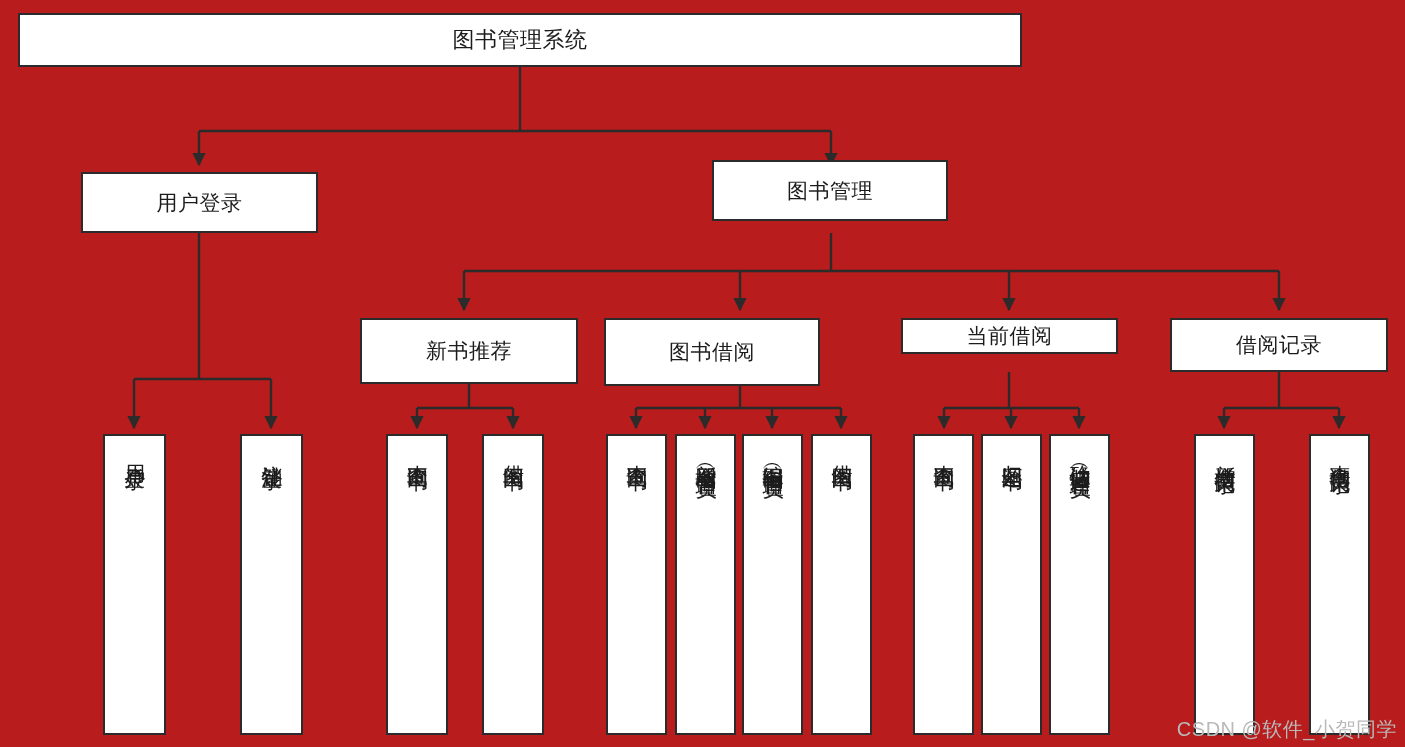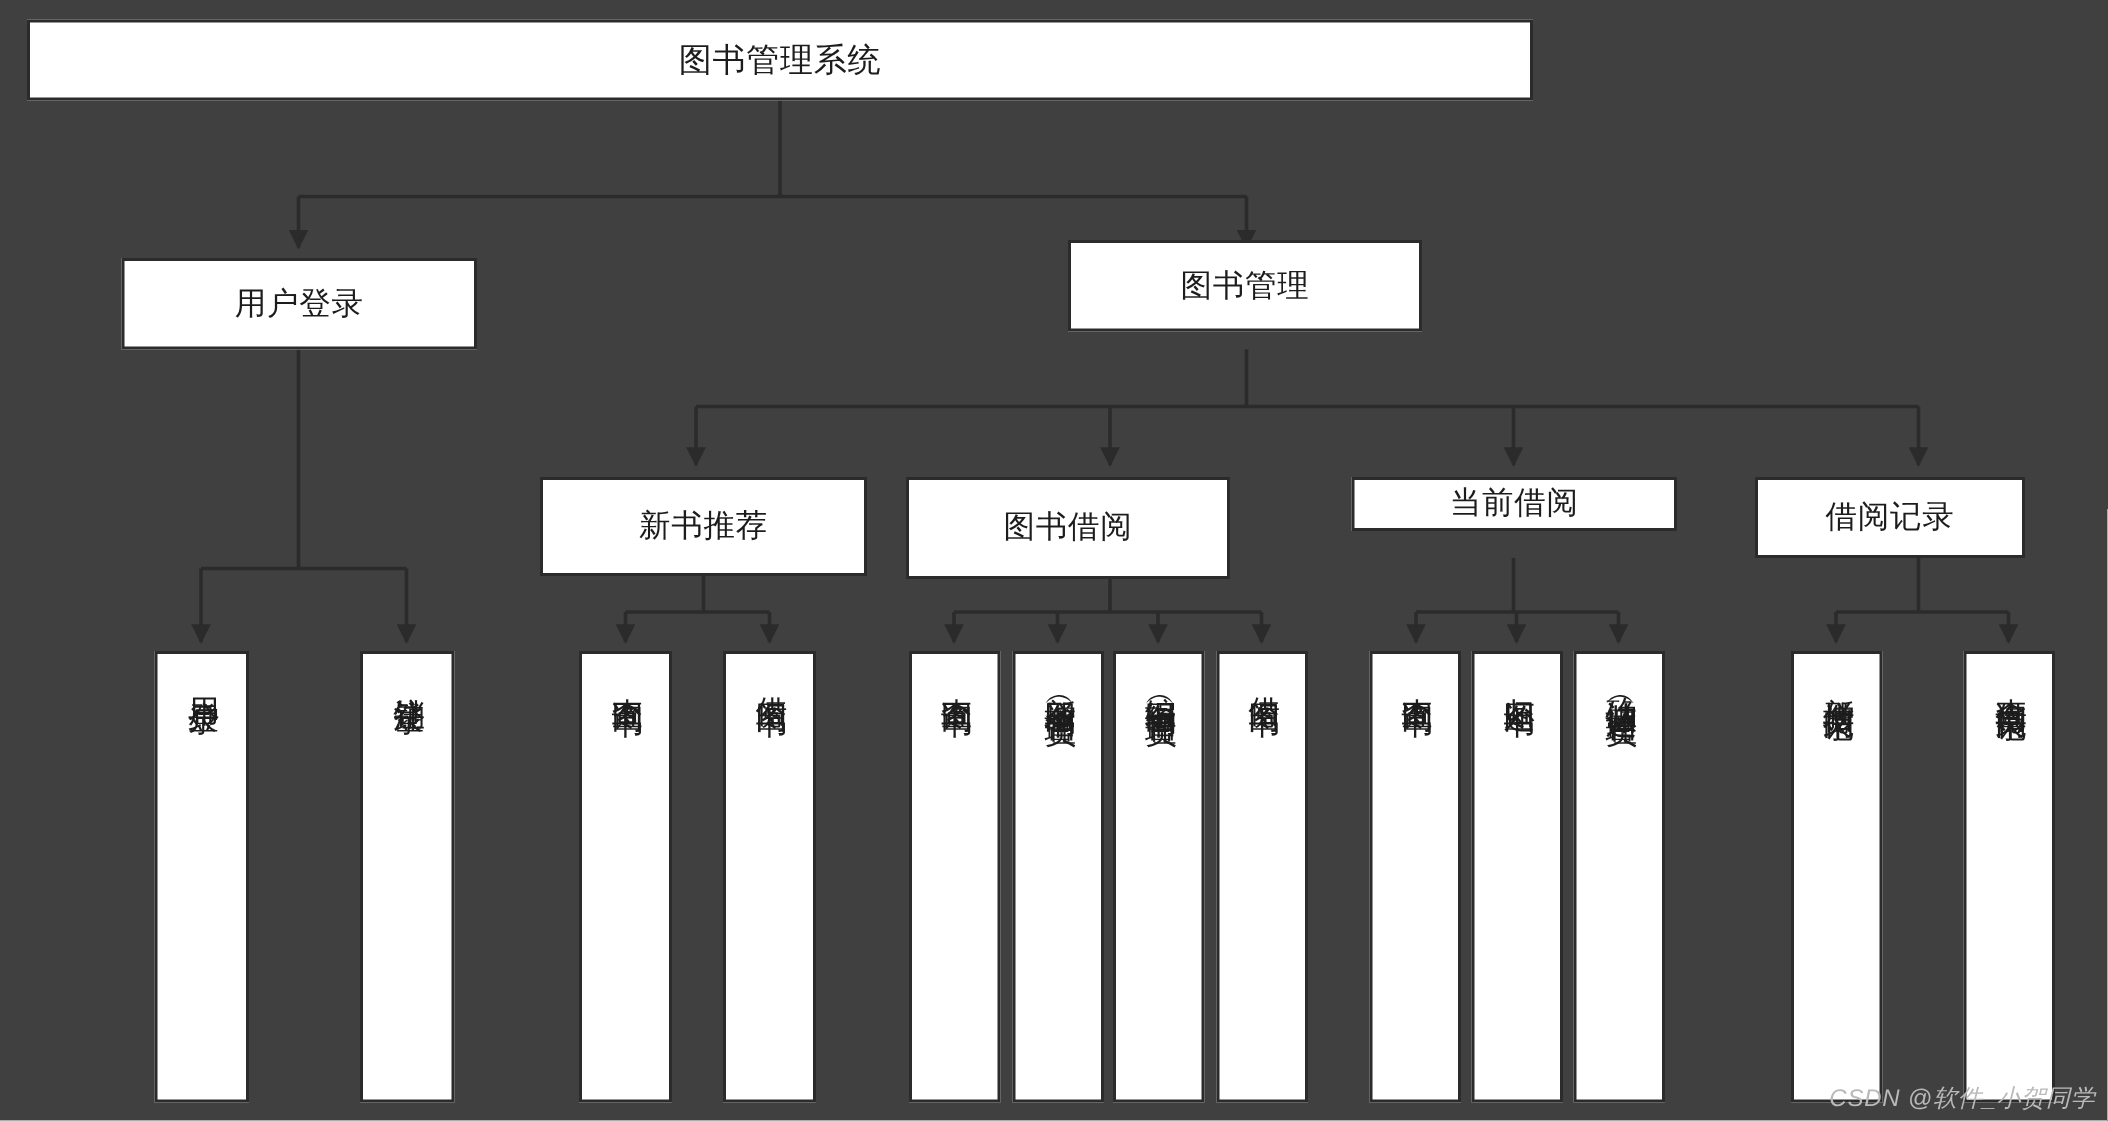--- a/index.html
+++ b/index.html
@@ -7,21 +7,21 @@
     padding: 0;
     background: #ffffff;
   }
   body {
     font-family: "Liberation Sans", "DejaVu Sans", sans-serif;
   }
   #canvas {
     position: relative;
     width: 1405px;
     height: 747px;
-    background: #404040;
+    background: #b91c1c;
     overflow: hidden;
   }
   #edges {
     position: absolute;
     left: 0;
     top: 0;
     width: 1405px;
     height: 747px;
   }
   .node {
@@ -56,26 +56,25 @@
     text-orientation: upright;
     font-size: 21px;
     line-height: 1.18;
     letter-spacing: 2px;
     white-space: nowrap;
   }
   .watermark {
     position: absolute;
     right: 8px;
     bottom: 4px;
-    font-size: 16px;
+    font-size: 20px;
     color: #b9b9b9;
     z-index: 5;
     white-space: nowrap;
     letter-spacing: 0.5px;
-    font-style: italic;
   }
 </style>
 </head>
 <body>
 
 <div id="canvas">
 
   <svg id="edges" viewBox="0 0 1405 747" xmlns="http://www.w3.org/2000/svg">
     <defs>
       <marker id="arrow" viewBox="0 0 10 10" refX="9" refY="5" markerWidth="5.5" markerHeight="5.5" orient="auto-start-reverse">
@@ -139,21 +138,21 @@
 
   <div class="node horiz" style="left:360px; top:318px; width:218px; height:66px;">
     <span class="label">新书推荐</span>
   </div>
   <div class="node horiz" style="left:604px; top:318px; width:216px; height:68px;">
     <span class="label">图书借阅</span>
   </div>
   <div class="node horiz" style="left:901px; top:318px; width:217px; height:36px;">
     <span class="label">当前借阅</span>
   </div>
-  <div class="node horiz" style="left:1170px; top:318px; width:180px; height:54px;">
+  <div class="node horiz" style="left:1170px; top:318px; width:218px; height:54px;">
     <span class="label">借阅记录</span>
   </div>
 
   <div class="node vert" style="left:103px; top:434px; width:63px; height:301px;">
     <span class="label">用户登录</span>
   </div>
   <div class="node vert" style="left:240px; top:434px; width:63px; height:301px;">
     <span class="label">注销登录</span>
   </div>
 

